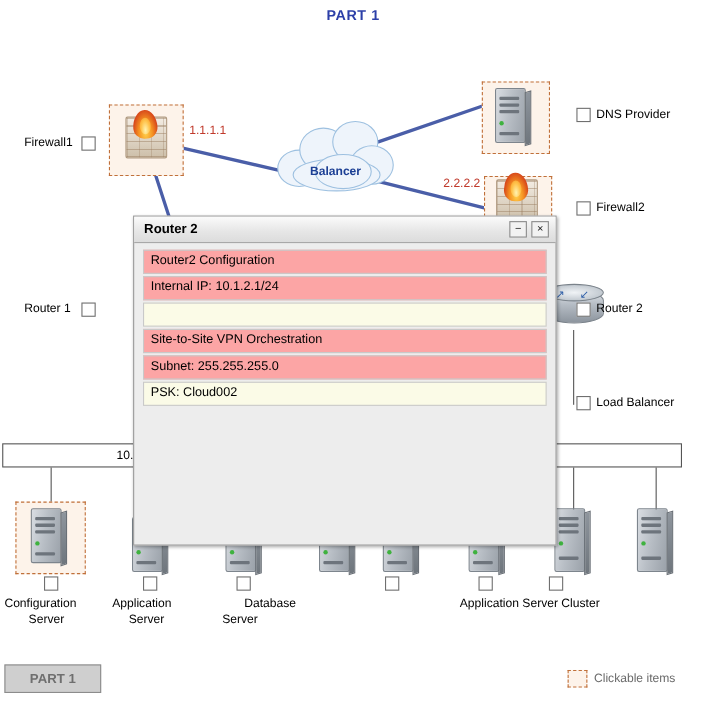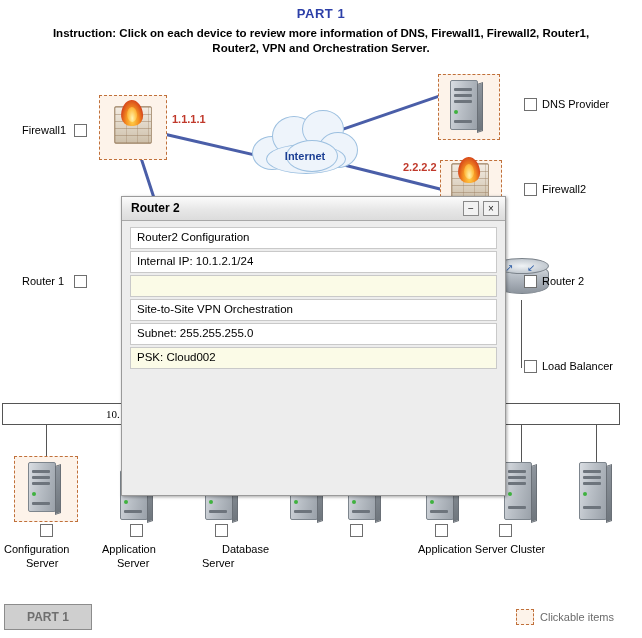--- a/index.html
+++ b/index.html
@@ -128,21 +128,21 @@
   .line {
     position: absolute;
     background: #4a5ea8;
     transform-origin: 0 0;
     height: 3px;
     border-radius: 2px;
   }
   .vline { position: absolute; background: #555; width: 1px; }
 
   .iptag {
-    position: absolute; font-size: 11px; color: #c0392b; font-weight: bold;
+    position: absolute; font-size: 11px; color: #c0392b; font-weight: normal;
   }
 
   
   .switchbar {
     position: absolute;
     border: 1px solid #555; background: #fff;
   }
   .switch-ip {
     position: absolute;
     font-size: 11px; color: #000;
@@ -168,21 +168,21 @@
   }
   .winbtn {
     position: absolute; top: 4px; width: 16px; height: 15px;
     border: 1px solid #8a8a8a; background: #f2f2f2;
     font-size: 10px; line-height: 13px; text-align: center; color: #222;
   }
   .dialog .body { position: relative; padding: 6px 8px 0 8px; }
   .row {
     height: 22px; margin-bottom: 2px;
     border: 1px solid #c9c9c9;
-    background: #ffffff;
+    background: #fca5a5;
     font-size: 11.5px; color: #000;
     padding: 3px 6px 0 6px;
   }
   .row.hl { background: #fbfbe7; }
 
   
   .tabbtn {
     position: absolute;
     height: 26px;
     border: 1px solid #8c8c8c;
@@ -201,21 +201,20 @@
     width: 18px; height: 16px;
     border: 1px dashed #c0703a; background: #fdf3ea;
   }
 </style>
 </head>
 <body>
 
 <div id="root">
 
   <div class="part-title">PART 1</div>
-  <div class="instruction">Instruction: Click on each device to review more information of DNS, Firewall1, Firewall2, Router1, Router2, VPN and Orchestration Server.</div>
 
   <div class="line" style="left:166px; top:133px; width:98px; transform:rotate(13deg);"></div>
   <div class="line" style="left:342px; top:128px; width:106px; transform:rotate(-19deg);"></div>
   <div class="line" style="left:338px; top:162px; width:110px; transform:rotate(14deg);"></div>
   <div class="line" style="left:140px; top:150px; width:62px; transform:rotate(72deg);"></div>
   <div class="line" style="left:470px; top:196px; width:52px; transform:rotate(76deg);"></div>
 
   <div class="vline" style="left:46px; top:424px; height:42px;"></div>
   <div class="vline" style="left:137px; top:424px; height:48px;"></div>
   <div class="vline" style="left:222px; top:424px; height:48px;"></div>
@@ -238,21 +237,21 @@
   <div class="chk" style="left:74px; top:124px;"></div>
   <div class="iptag" style="left:172px; top:113px;">1.1.1.1</div>
 
   <div class="cloud" style="left:250px; top:110px; width:110px; height:70px;">
     <div class="c" style="left:2px; top:26px; width:40px; height:34px;"></div>
     <div class="c" style="left:22px; top:6px; width:44px; height:40px;"></div>
     <div class="c" style="left:52px; top:0px; width:42px; height:38px;"></div>
     <div class="c" style="left:68px; top:22px; width:40px; height:36px;"></div>
     <div class="c" style="left:16px; top:34px; width:80px; height:30px;"></div>
     <div class="c" style="left:36px; top:30px; width:52px; height:32px;"></div>
-    <div class="txt" style="top:40px;">Internet</div>
+    <div class="txt" style="top:40px;">Balancer</div>
   </div>
 
   <div class="dashbox" style="left:438px; top:74px; width:62px; height:66px;"></div>
   <div class="srv" style="left:450px; top:80px;">
     <div class="case"></div>
     <div class="side"></div>
     <div class="slot" style="top:8px;"></div>
     <div class="slot" style="top:14px;"></div>
     <div class="slot" style="top:20px;"></div>
     <div class="led" style="top:30px;"></div>
@@ -285,21 +284,21 @@
     <div class="arrow" style="left:10px;">↗</div>
     <div class="arrow" style="left:32px;">↙</div>
   </div>
   <div class="chk" style="left:524px; top:275px;"></div>
   <div class="label" style="left:542px; top:275px;">Router 2</div>
 
   <div class="chk" style="left:524px; top:360px;"></div>
   <div class="label" style="left:542px; top:360px;">Load Balancer</div>
 
   <div class="switchbar" style="left:2px; top:403px; width:618px; height:22px;"></div>
-  <div class="switch-ip" style="left:106px; top:408px;font-family:Liberation Serif, serif;">10.</div>
+  <div class="switch-ip" style="left:106px; top:408px;">10.</div>
 
   <div class="dashbox" style="left:14px; top:456px; width:64px; height:66px;"></div>
   <div class="srv" style="left:28px; top:462px;">
     <div class="case"></div>
       <div class="side"></div>
     <div class="slot" style="top:8px;"></div>
       <div class="slot" style="top:14px;"></div>
     <div class="slot" style="top:20px;"></div>
       <div class="led" style="top:30px;"></div>
     <div class="slot" style="top:40px;"></div>

